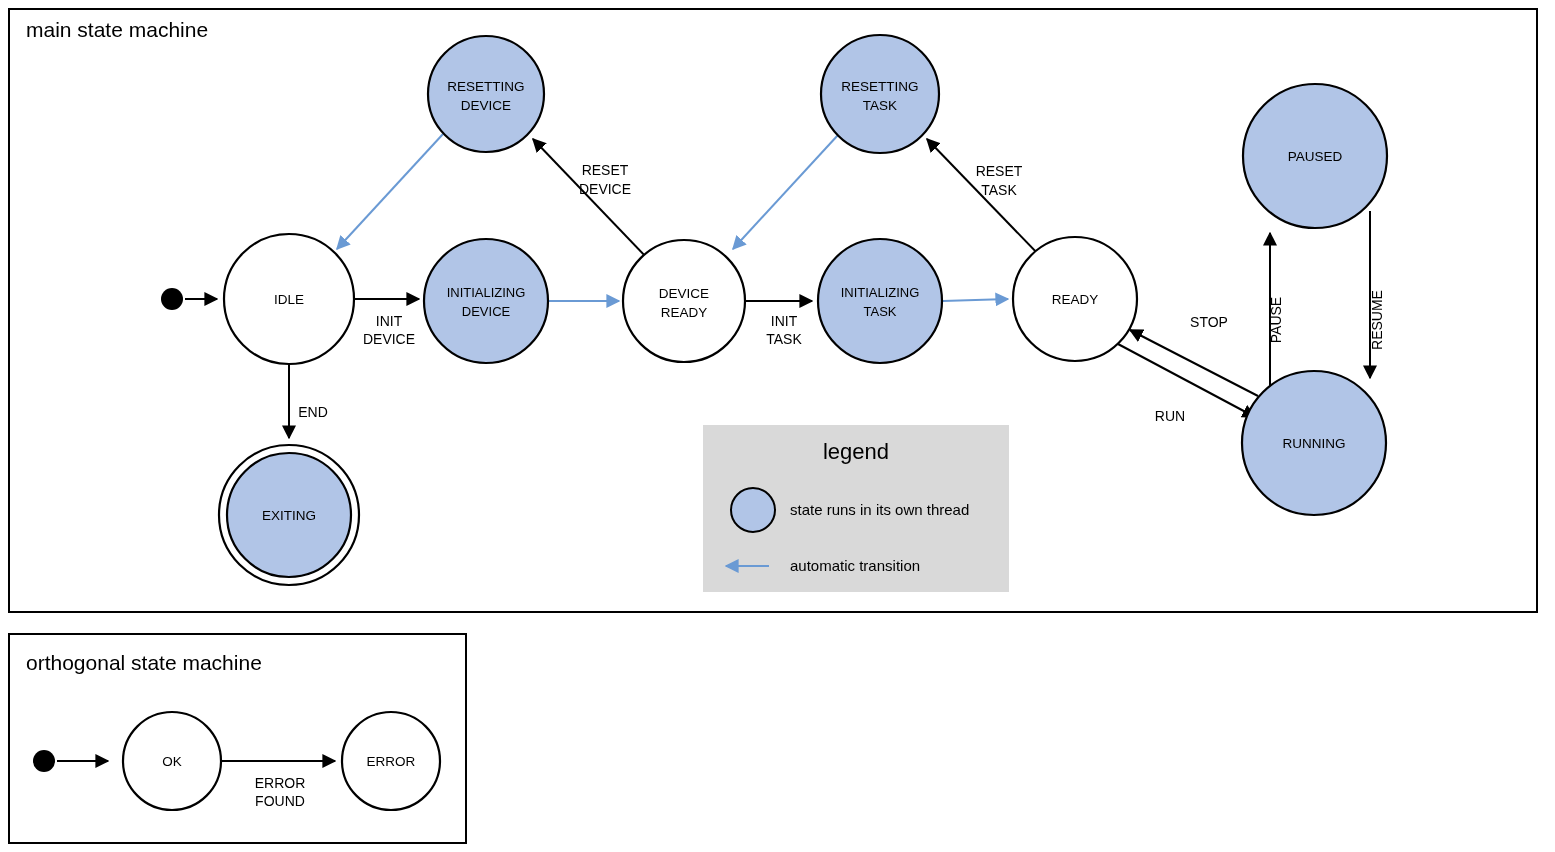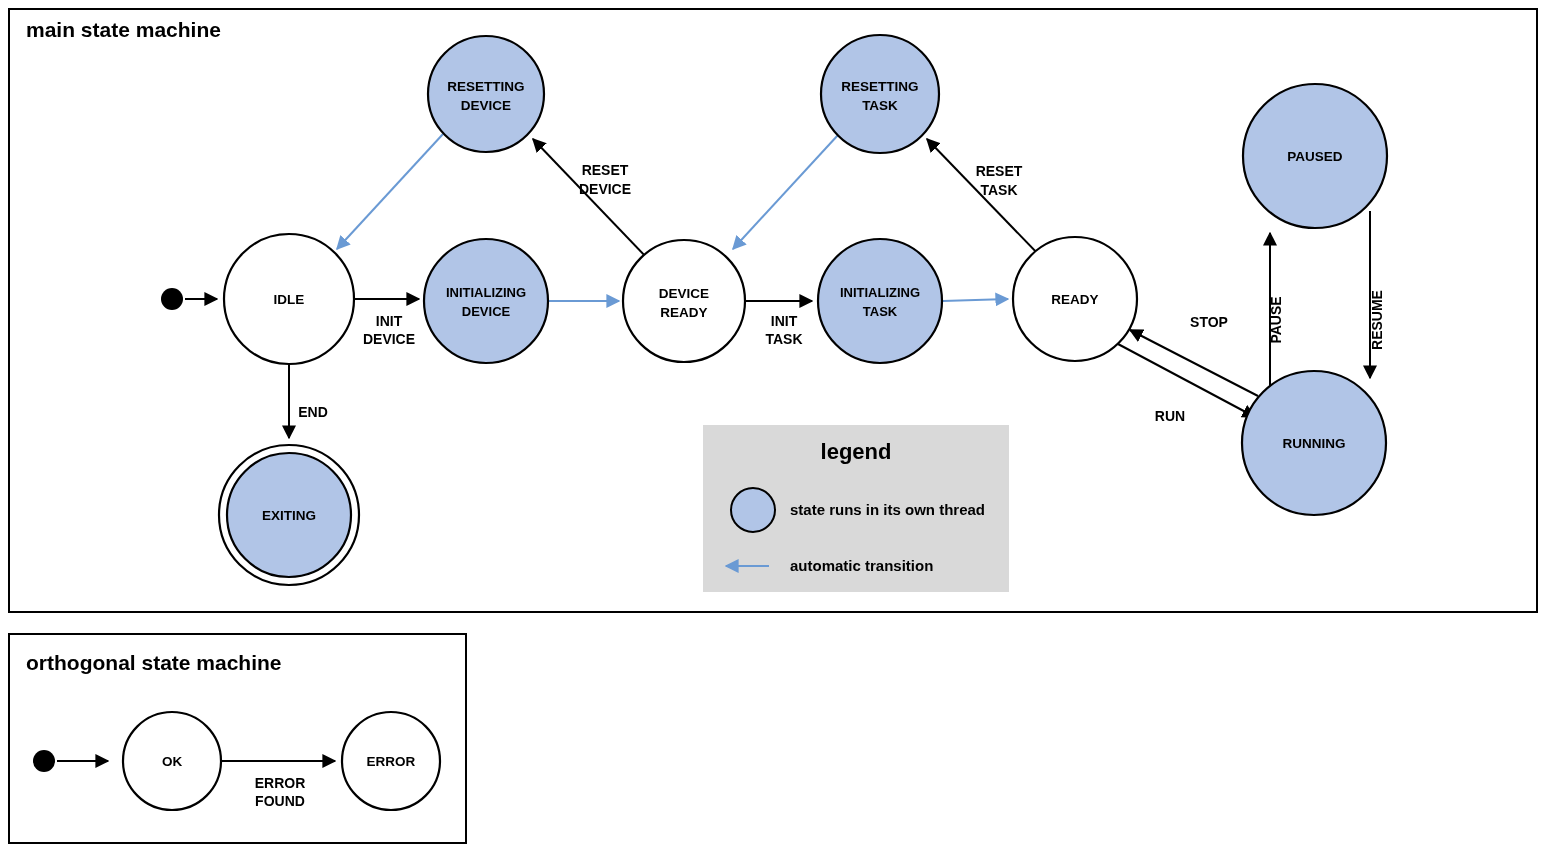--- a/index.html
+++ b/index.html
@@ -10,21 +10,20 @@
   body {
     width: 1555px;
     height: 852px;
     font-family: "Liberation Sans", sans-serif;
     overflow: hidden;
   }
   #canvas {
     position: relative;
     width: 1555px;
     height: 852px;
-    font-weight: bold;
   }
   svg#diagram {
     display: block;
     width: 1555px;
     height: 852px;
   }
   .frame-rect {
     fill: none;
     stroke: #000000;
     stroke-width: 2;

